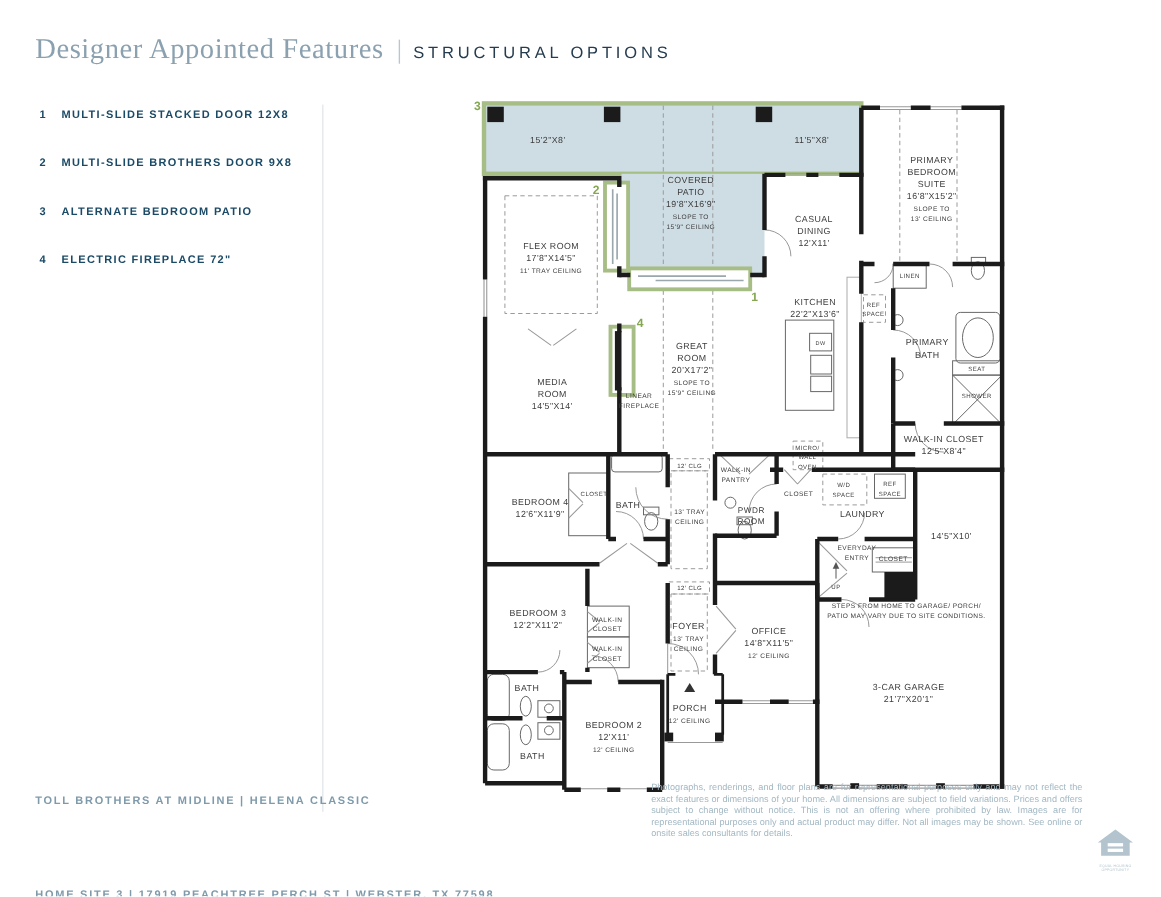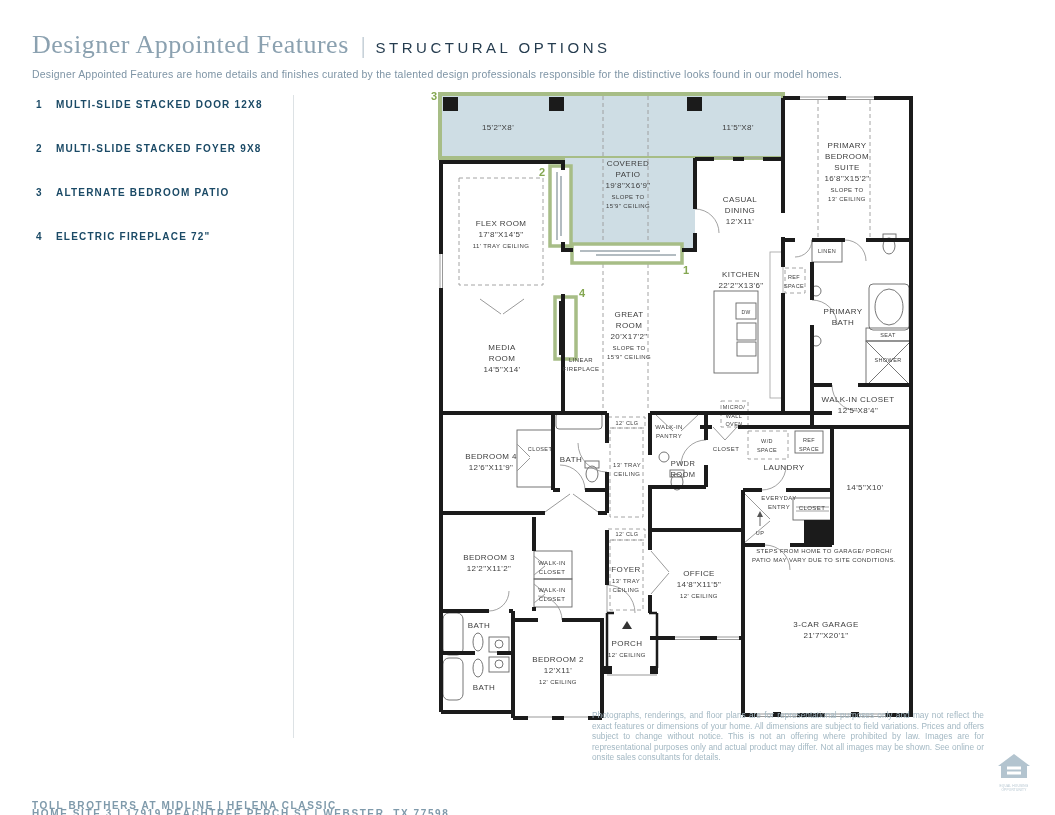--- a/index.html
+++ b/index.html
@@ -14,45 +14,44 @@
   
   #legend{position:absolute;left:36px;top:99px;width:250px;}
   .lg-row{display:flex;margin-bottom:33px;color:#1b4a66;}
   .lg-num{width:20px;font-size:10px;font-weight:bold;letter-spacing:1px;}
   .lg-label{font-size:10px;font-weight:bold;letter-spacing:1.2px;}
   .vdiv{position:absolute;left:293px;top:95px;width:1px;height:643px;background:#dde2e5;}
   
   #plan{position:absolute;left:428px;top:85px;}
   
   .ftr-line{position:absolute;left:32px;font-size:10px;font-weight:bold;letter-spacing:1.6px;color:#7f9aab;}
-  .ftr1{top:800px;} .ftr2{top:808px;}
+  .ftr1{top:723px;} .ftr2{top:808px;}
   .disc{position:absolute;left:592px;top:710px;width:392px;font-size:8.3px;line-height:10.5px;
         color:#a3b8c3;text-align:justify;}
   .eho{position:absolute;left:996px;top:753px;width:36px;text-align:center;color:#b3c4cf;}
   .eho-cap{font-size:3.2px;letter-spacing:.2px;color:#b3c4cf;margin-top:1px;}
   text{font-family:"Liberation Sans",sans-serif;}
 </style>
 </head>
 <body>
 
 <div class="page">
 
   <div class="hdr">
     <span class="hdr-title">Designer Appointed Features</span><span class="hdr-bar">|</span><span class="hdr-tag">STRUCTURAL OPTIONS</span>
-    <div class="hdr-desc">Designer Appointed Features are home details and finishes curated by the talented design professionals responsible for the distinctive looks found in our model homes.</div>
   </div>
 
   <div id="legend">
       <div class="lg-row">
         <span class="lg-num">1</span>
         <span class="lg-label">MULTI-SLIDE STACKED DOOR 12X8</span>
       </div>
       <div class="lg-row">
         <span class="lg-num">2</span>
-        <span class="lg-label">MULTI-SLIDE STACKED FOYER 9X8</span>
+        <span class="lg-label">MULTI-SLIDE BROTHERS DOOR 9X8</span>
       </div>
       <div class="lg-row">
         <span class="lg-num">3</span>
         <span class="lg-label">ALTERNATE BEDROOM PATIO</span>
       </div>
       <div class="lg-row">
         <span class="lg-num">4</span>
         <span class="lg-label">ELECTRIC FIREPLACE 72"</span>
       </div>
     </div>

